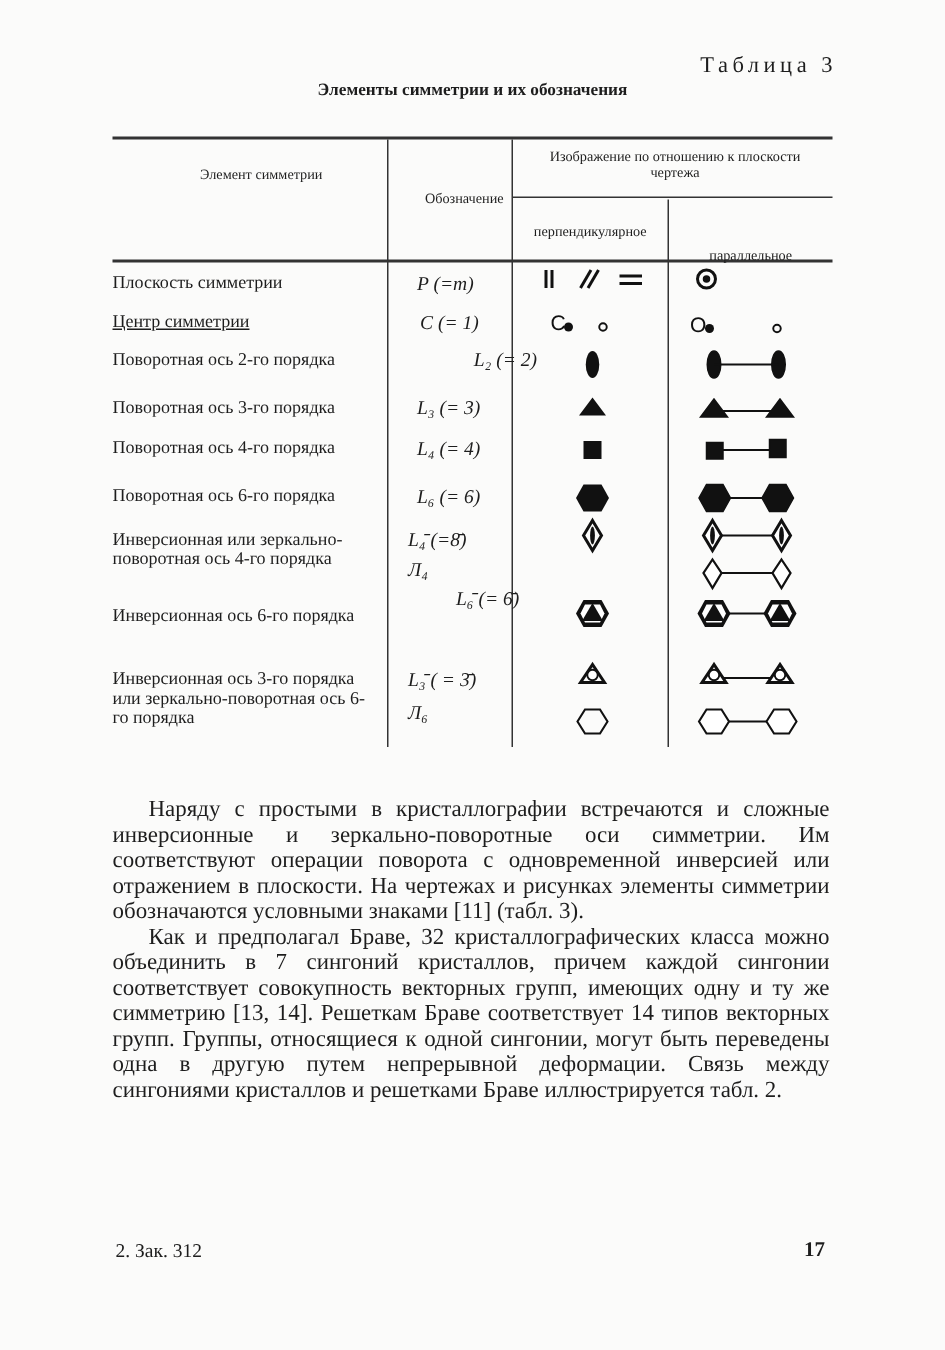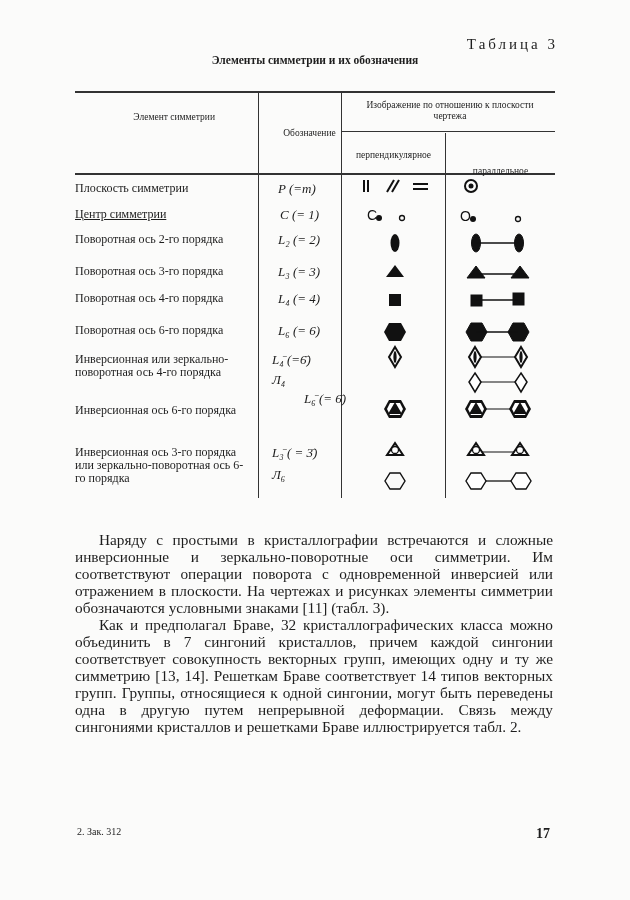--- a/index.html
+++ b/index.html
@@ -12,21 +12,21 @@
   #table-title { top: 54px; left: 0; width: 630px; text-align: center; font-size: 11.5px; font-weight: bold; padding-left: 0; }
   .hline { position: absolute; height: 1px; background: #333; }
   .vline { position: absolute; width: 1px; background: #333; }
   .hdr { position: absolute; font-size: 9.5px; text-align: center; line-height: 11px; }
   .rowname { position: absolute; left: 75px; width: 175px; font-size: 12px; line-height: 13px; }
   .rowdes { position: absolute; left: 262px; width: 80px; font-size: 13px; font-style: italic; line-height: 14px; }
   .sym { position: absolute; }
   #body-text { position: absolute; left: 75px; top: 531px; width: 478px; font-size: 15.3px; line-height: 17px; text-align: justify; }
   #body-text p { margin: 0; }
   #body-text p.indent { text-indent: 24px; }
-  #footer-left { position: absolute; left: 77px; top: 826px; font-size: 10px; }
+  #footer-left { position: absolute; left: 77px; top: 826px; font-size: 13px; }
   #page-num { position: absolute; right: 80px; top: 826px; font-size: 14px; font-weight: bold; }
 </style>
 </head>
 <body>
 
 <div id="table-label" class="abs">Таблица 3</div>
 <div id="table-title" class="abs">Элементы симметрии и их обозначения</div>
 
 <div class="hline" style="left:75px; top:91px; width:480px; height:1.5px;"></div>
 <div class="hline" style="left:342px; top:131px; width:213px;"></div>
@@ -46,25 +46,25 @@
 <div class="rowname" style="top:233px;">Поворотная ось 2-го порядка</div>
 <div class="rowname" style="top:265px;">Поворотная ось 3-го порядка</div>
 <div class="rowname" style="top:292px;">Поворотная ось 4-го порядка</div>
 <div class="rowname" style="top:324px;">Поворотная ось 6-го порядка</div>
 <div class="rowname" style="top:353px; width:170px;">Инверсионная или зеркально-поворотная ось 4-го порядка</div>
 <div class="rowname" style="top:404px;">Инверсионная ось 6-го порядка</div>
 <div class="rowname" style="top:446px; width:170px;">Инверсионная ось 3-го порядка или зеркально-поворотная ось 6-го порядка</div>
 
 <div class="rowdes" style="top:182px; left:278px;">P (=m)</div>
 <div class="rowdes" style="top:208px; left:280px;">C (= 1)</div>
-<div class="rowdes" style="top:233px; left:278px;">L₂ (= 2)</div>
+<div class="rowdes" style="top:233px; left:278px;text-align:right;">L₂ (= 2)</div>
 <div class="rowdes" style="top:265px; left:278px;">L₃ (= 3)</div>
 <div class="rowdes" style="top:292px; left:278px;">L₄ (= 4)</div>
 <div class="rowdes" style="top:324px; left:278px;">L₆ (= 6)</div>
-<div class="rowdes" style="top:353px; left:272px;">L₄̄ (=6̄)</div>
+<div class="rowdes" style="top:353px; left:272px;">L₄̄ (=8̄)</div>
 <div class="rowdes" style="top:373px; left:272px;">Л₄</div>
 <div class="rowdes" style="top:392px; left:276px;margin-left:28px;">L₆̄ (= 6̄)</div>
 <div class="rowdes" style="top:446px; left:272px;">L₃̄ ( = 3̄)</div>
 <div class="rowdes" style="top:468px; left:272px;">Л₆</div>
 
 <svg class="sym" style="left:342px; top:174px;" width="103" height="324" viewBox="0 0 103 324">
   <g fill="none" stroke="#111" stroke-width="2">
     <line x1="22" y1="6" x2="22" y2="18"></line>
       <line x1="26" y1="6" x2="26" y2="18"></line>
     <line x1="45" y1="18" x2="52" y2="6"></line>

